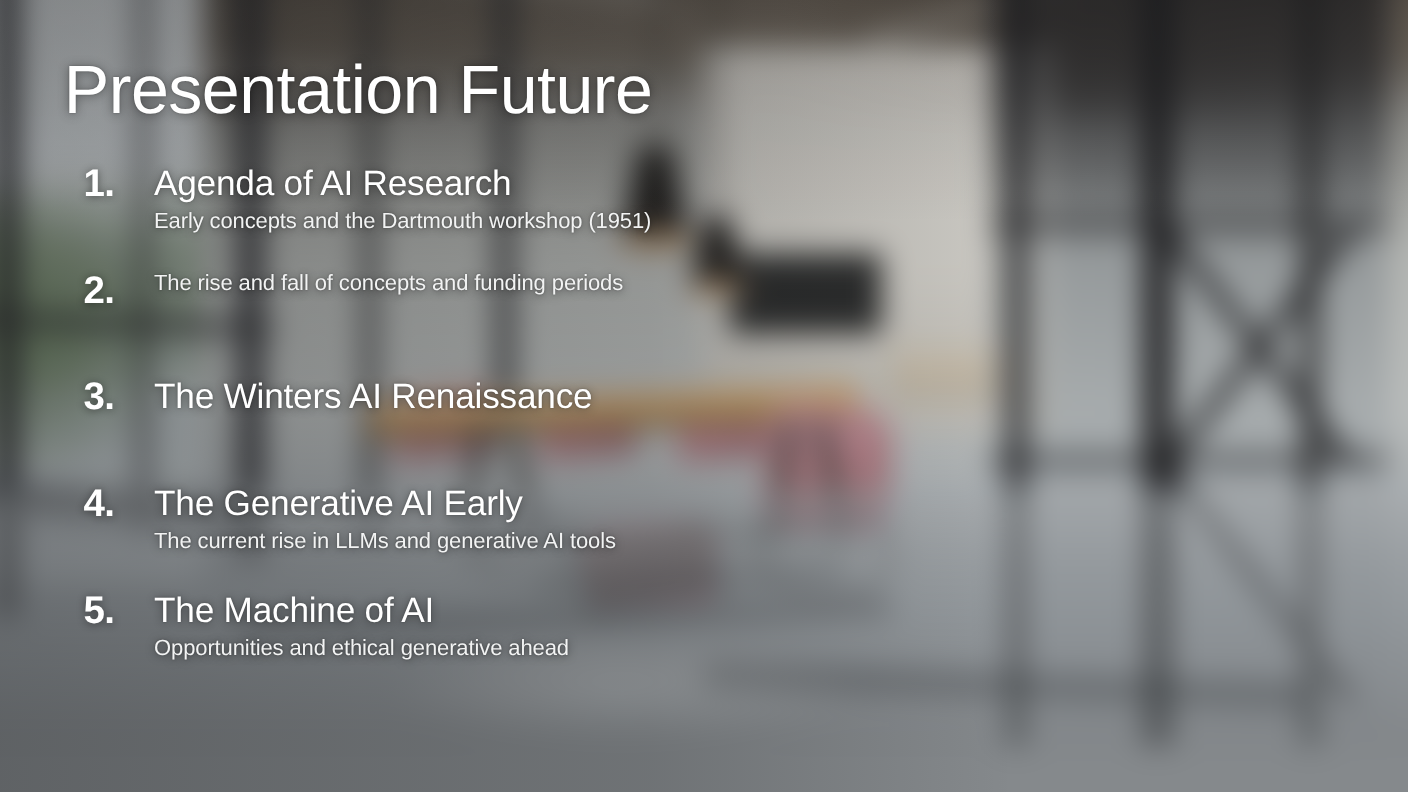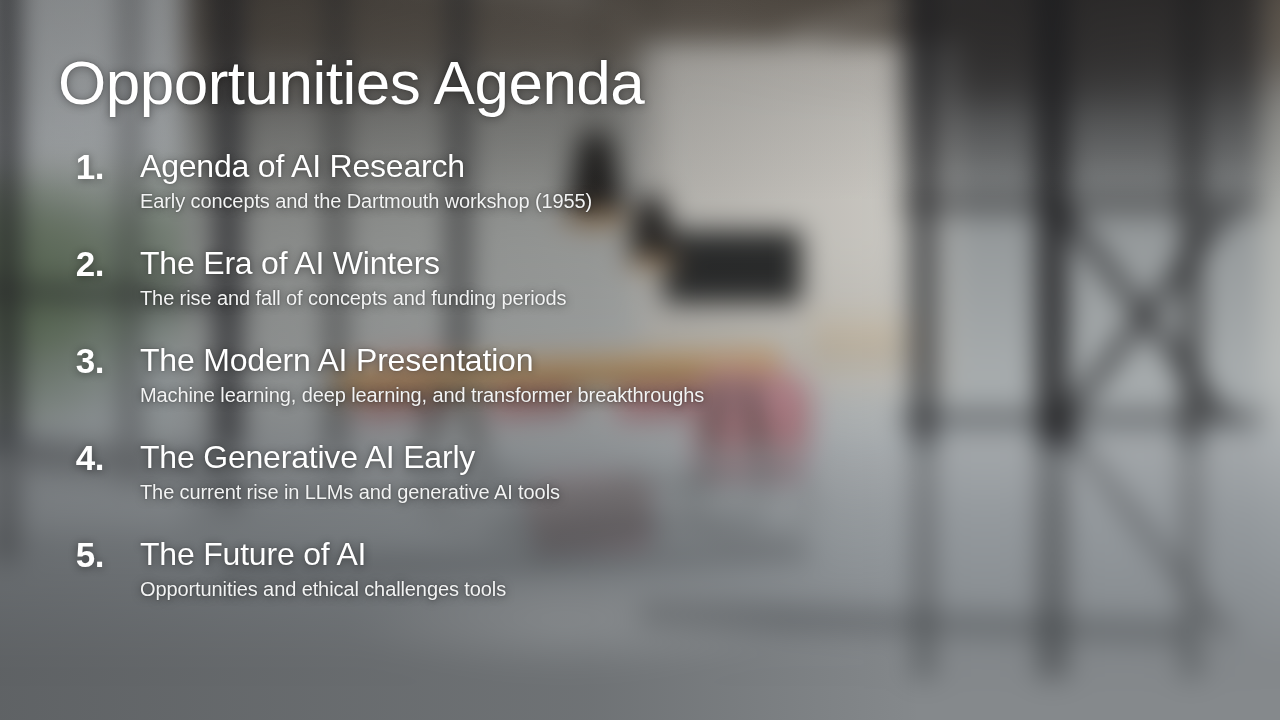--- a/index.html
+++ b/index.html
@@ -354,59 +354,57 @@
     <div class="fshadow fs-1"></div>
     <div class="fshadow fs-2"></div>
     <div class="fshadow fs-3"></div>
     <div class="fsheen"></div>
   </div>
 
   <div class="scrim"></div>
 
   <div class="content">
 
-    <h1 class="slide-title">Opportunities Agenda</h1>
+    <h1 class="slide-title">Presentation Future</h1>
 
     <ol class="agenda-list">
 
       <li class="agenda-item">
         <div class="item-number">1.</div>
         <div class="item-body">
           <div class="item-title">Agenda of AI Research</div>
-          <div class="item-sub">Early concepts and the Dartmouth workshop (1955)</div>
+          <div class="item-sub">Early concepts and the Dartmouth workshop (1951)</div>
         </div>
       </li>
 
       <li class="agenda-item">
         <div class="item-number">2.</div>
         <div class="item-body">
-          <div class="item-title">The Era of AI Winters</div>
           <div class="item-sub">The rise and fall of concepts and funding periods</div>
         </div>
       </li>
 
       <li class="agenda-item">
         <div class="item-number">3.</div>
         <div class="item-body">
-          <div class="item-title">The Modern AI Presentation</div>
-          <div class="item-sub">Machine learning, deep learning, and transformer breakthroughs</div>
+          <div class="item-title">The Winters AI Renaissance</div>
         </div>
       </li>
 
       <li class="agenda-item">
         <div class="item-number">4.</div>
         <div class="item-body">
           <div class="item-title">The Generative AI Early</div>
           <div class="item-sub">The current rise in LLMs and generative AI tools</div>
         </div>
       </li>
 
       <li class="agenda-item">
         <div class="item-number">5.</div>
         <div class="item-body">
-          <div class="item-title">The Future of AI</div>
-          <div class="item-sub">Opportunities and ethical challenges tools</div>
+          <div class="item-title">The Machine of AI</div>
+          <div class="item-sub">Opportunities and ethical generative ahead</div>
         </div>
       </li>
 
     </ol>
   </div>
 </div>
 
 </body></html>

